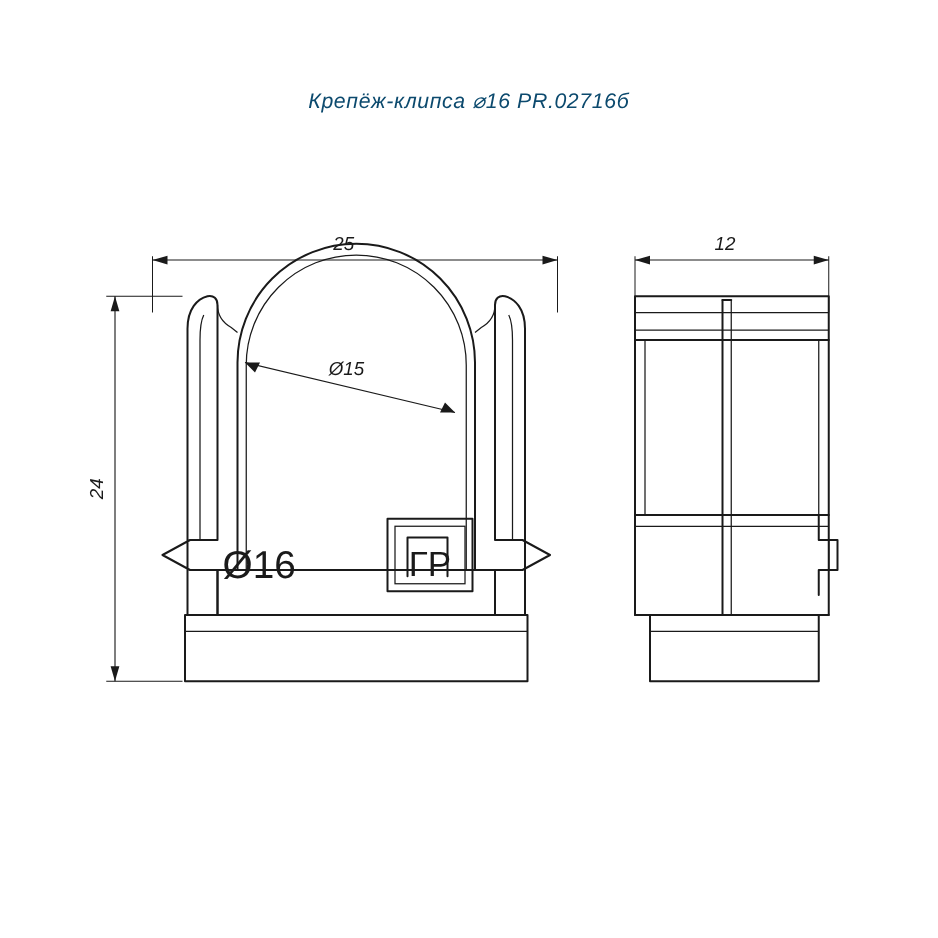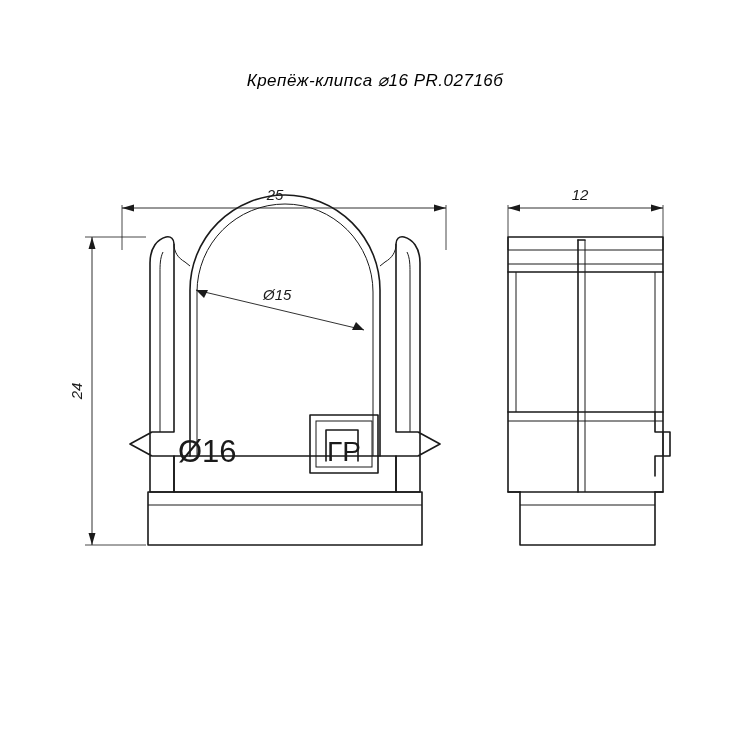--- a/index.html
+++ b/index.html
@@ -23,21 +23,21 @@
   .title {
     position: absolute;
     left: 0;
     top: 70px;
     width: 750px;
     text-align: center;
     font-family: "Liberation Sans", sans-serif;
     font-size: 17px;
     font-style: italic;
     letter-spacing: 0.5px;
-    color: #000000;
+    color: #0c4a6e;
     white-space: pre;
   }
   svg { position: absolute; left: 0; top: 0; }
   .ln { stroke: #1a1a1a; fill: none; stroke-width: 1.6; stroke-linejoin: round; stroke-linecap: round; }
   .thin { stroke: #1a1a1a; fill: none; stroke-width: 1; }
   .dim { stroke: #1a1a1a; fill: none; stroke-width: 0.9; }
   .ext { stroke: #1a1a1a; fill: none; stroke-width: 0.8; }
   .lbl {
     font-family: "Liberation Sans", sans-serif;
     font-size: 15px;

